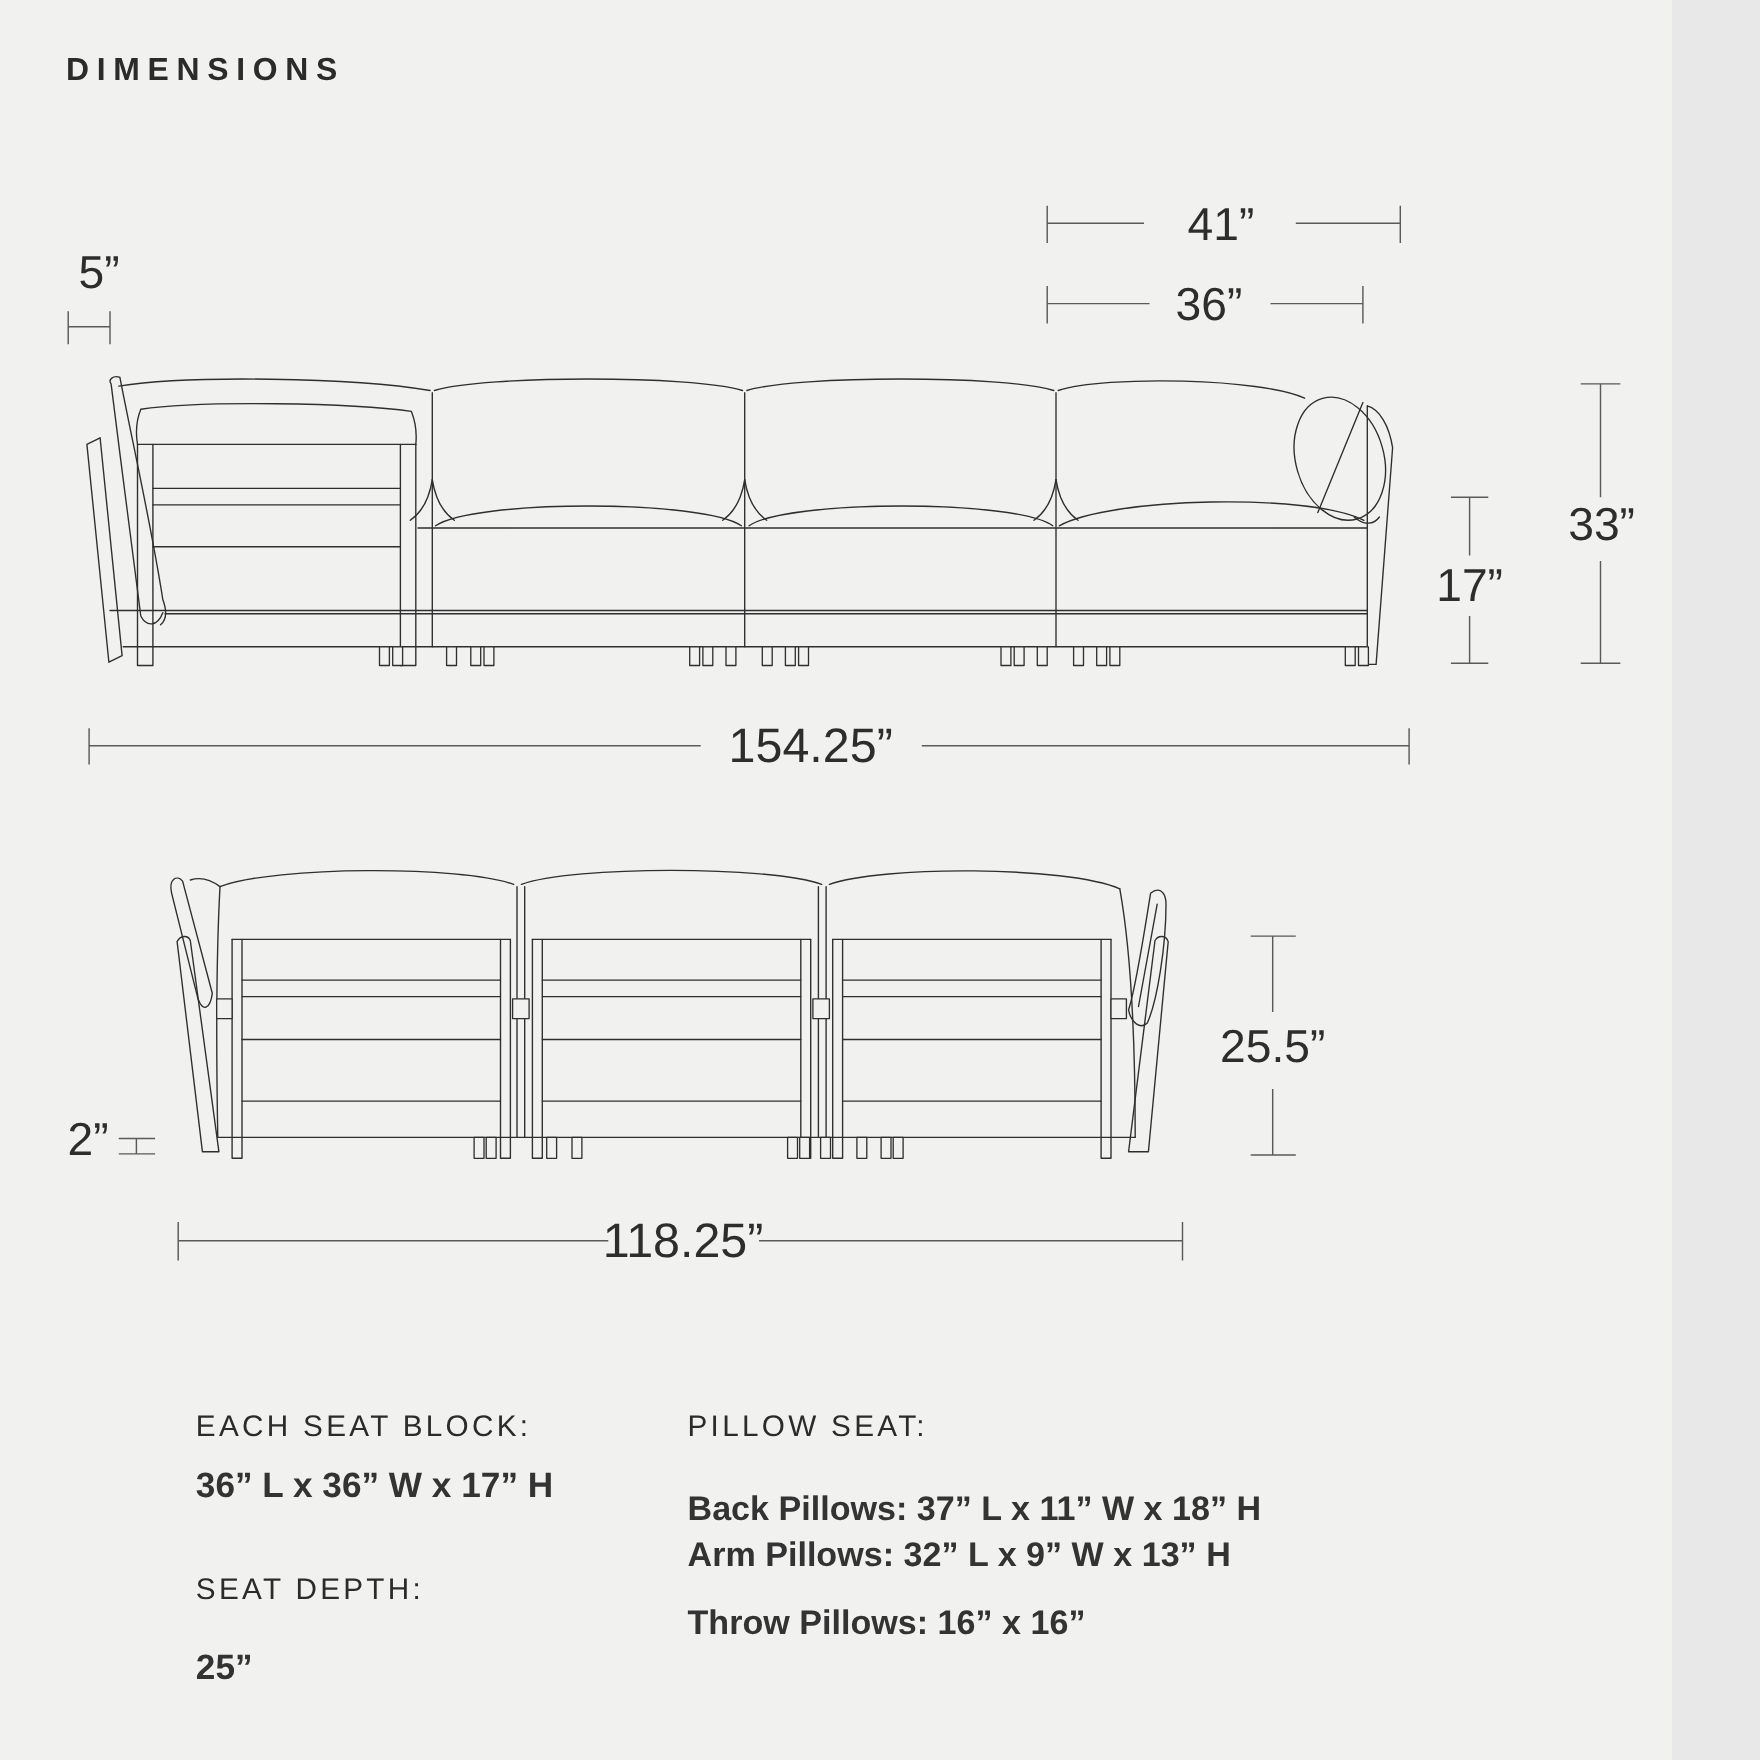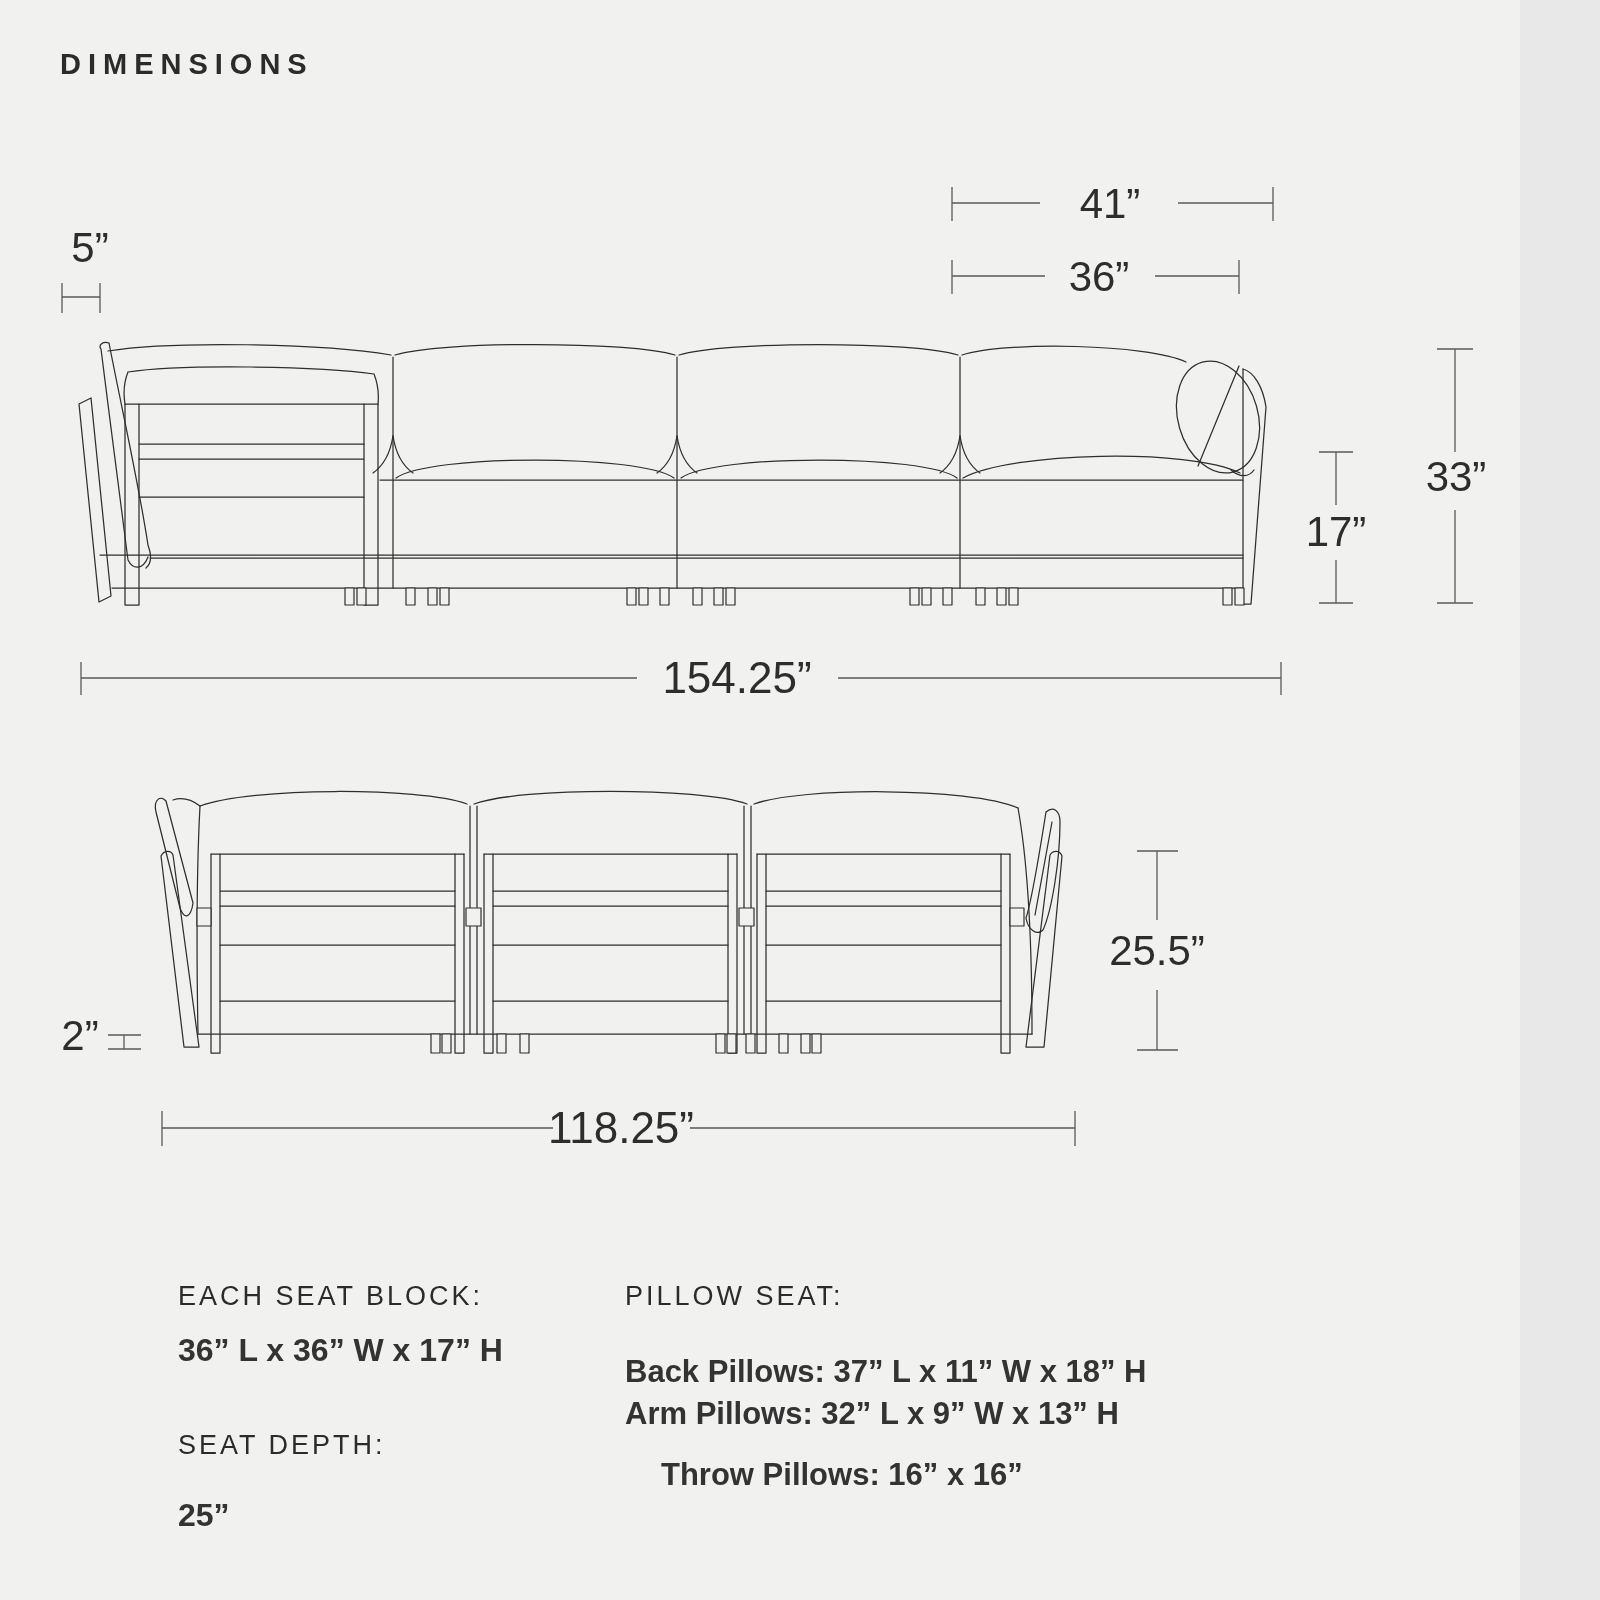--- a/index.html
+++ b/index.html
@@ -208,15 +208,15 @@
   </svg>
 
   <div class="spec spec-h" style="left:178px;top:1281px;">EACH SEAT BLOCK:</div>
   <div class="spec spec-v" style="left:178px;top:1332px;">36” L x 36” W x 17” H</div>
   <div class="spec spec-h" style="left:178px;top:1430px;">SEAT DEPTH:</div>
   <div class="spec spec-v" style="left:178px;top:1481px;margin-top:16px;">25”</div>
 
   <div class="spec spec-h" style="left:625px;top:1281px;">PILLOW SEAT:</div>
   <div class="spec spec-v" style="left:625px;top:1336px;font-size:31px;margin-top:18px;">Back Pillows: 37” L x 11” W x 18” H</div>
   <div class="spec spec-v" style="left:625px;top:1396px;font-size:31px;">Arm Pillows: 32” L x 9” W x 13” H</div>
-  <div class="spec spec-v" style="left:625px;top:1457px;font-size:31px;margin-left:36px;">Throw Pillows: 16” x 16”</div>
+  <div class="spec spec-v" style="left:625px;top:1457px;font-size:31px;">Throw Pillows: 16” x 16”</div>
 
 </div>
 
 </body></html>

